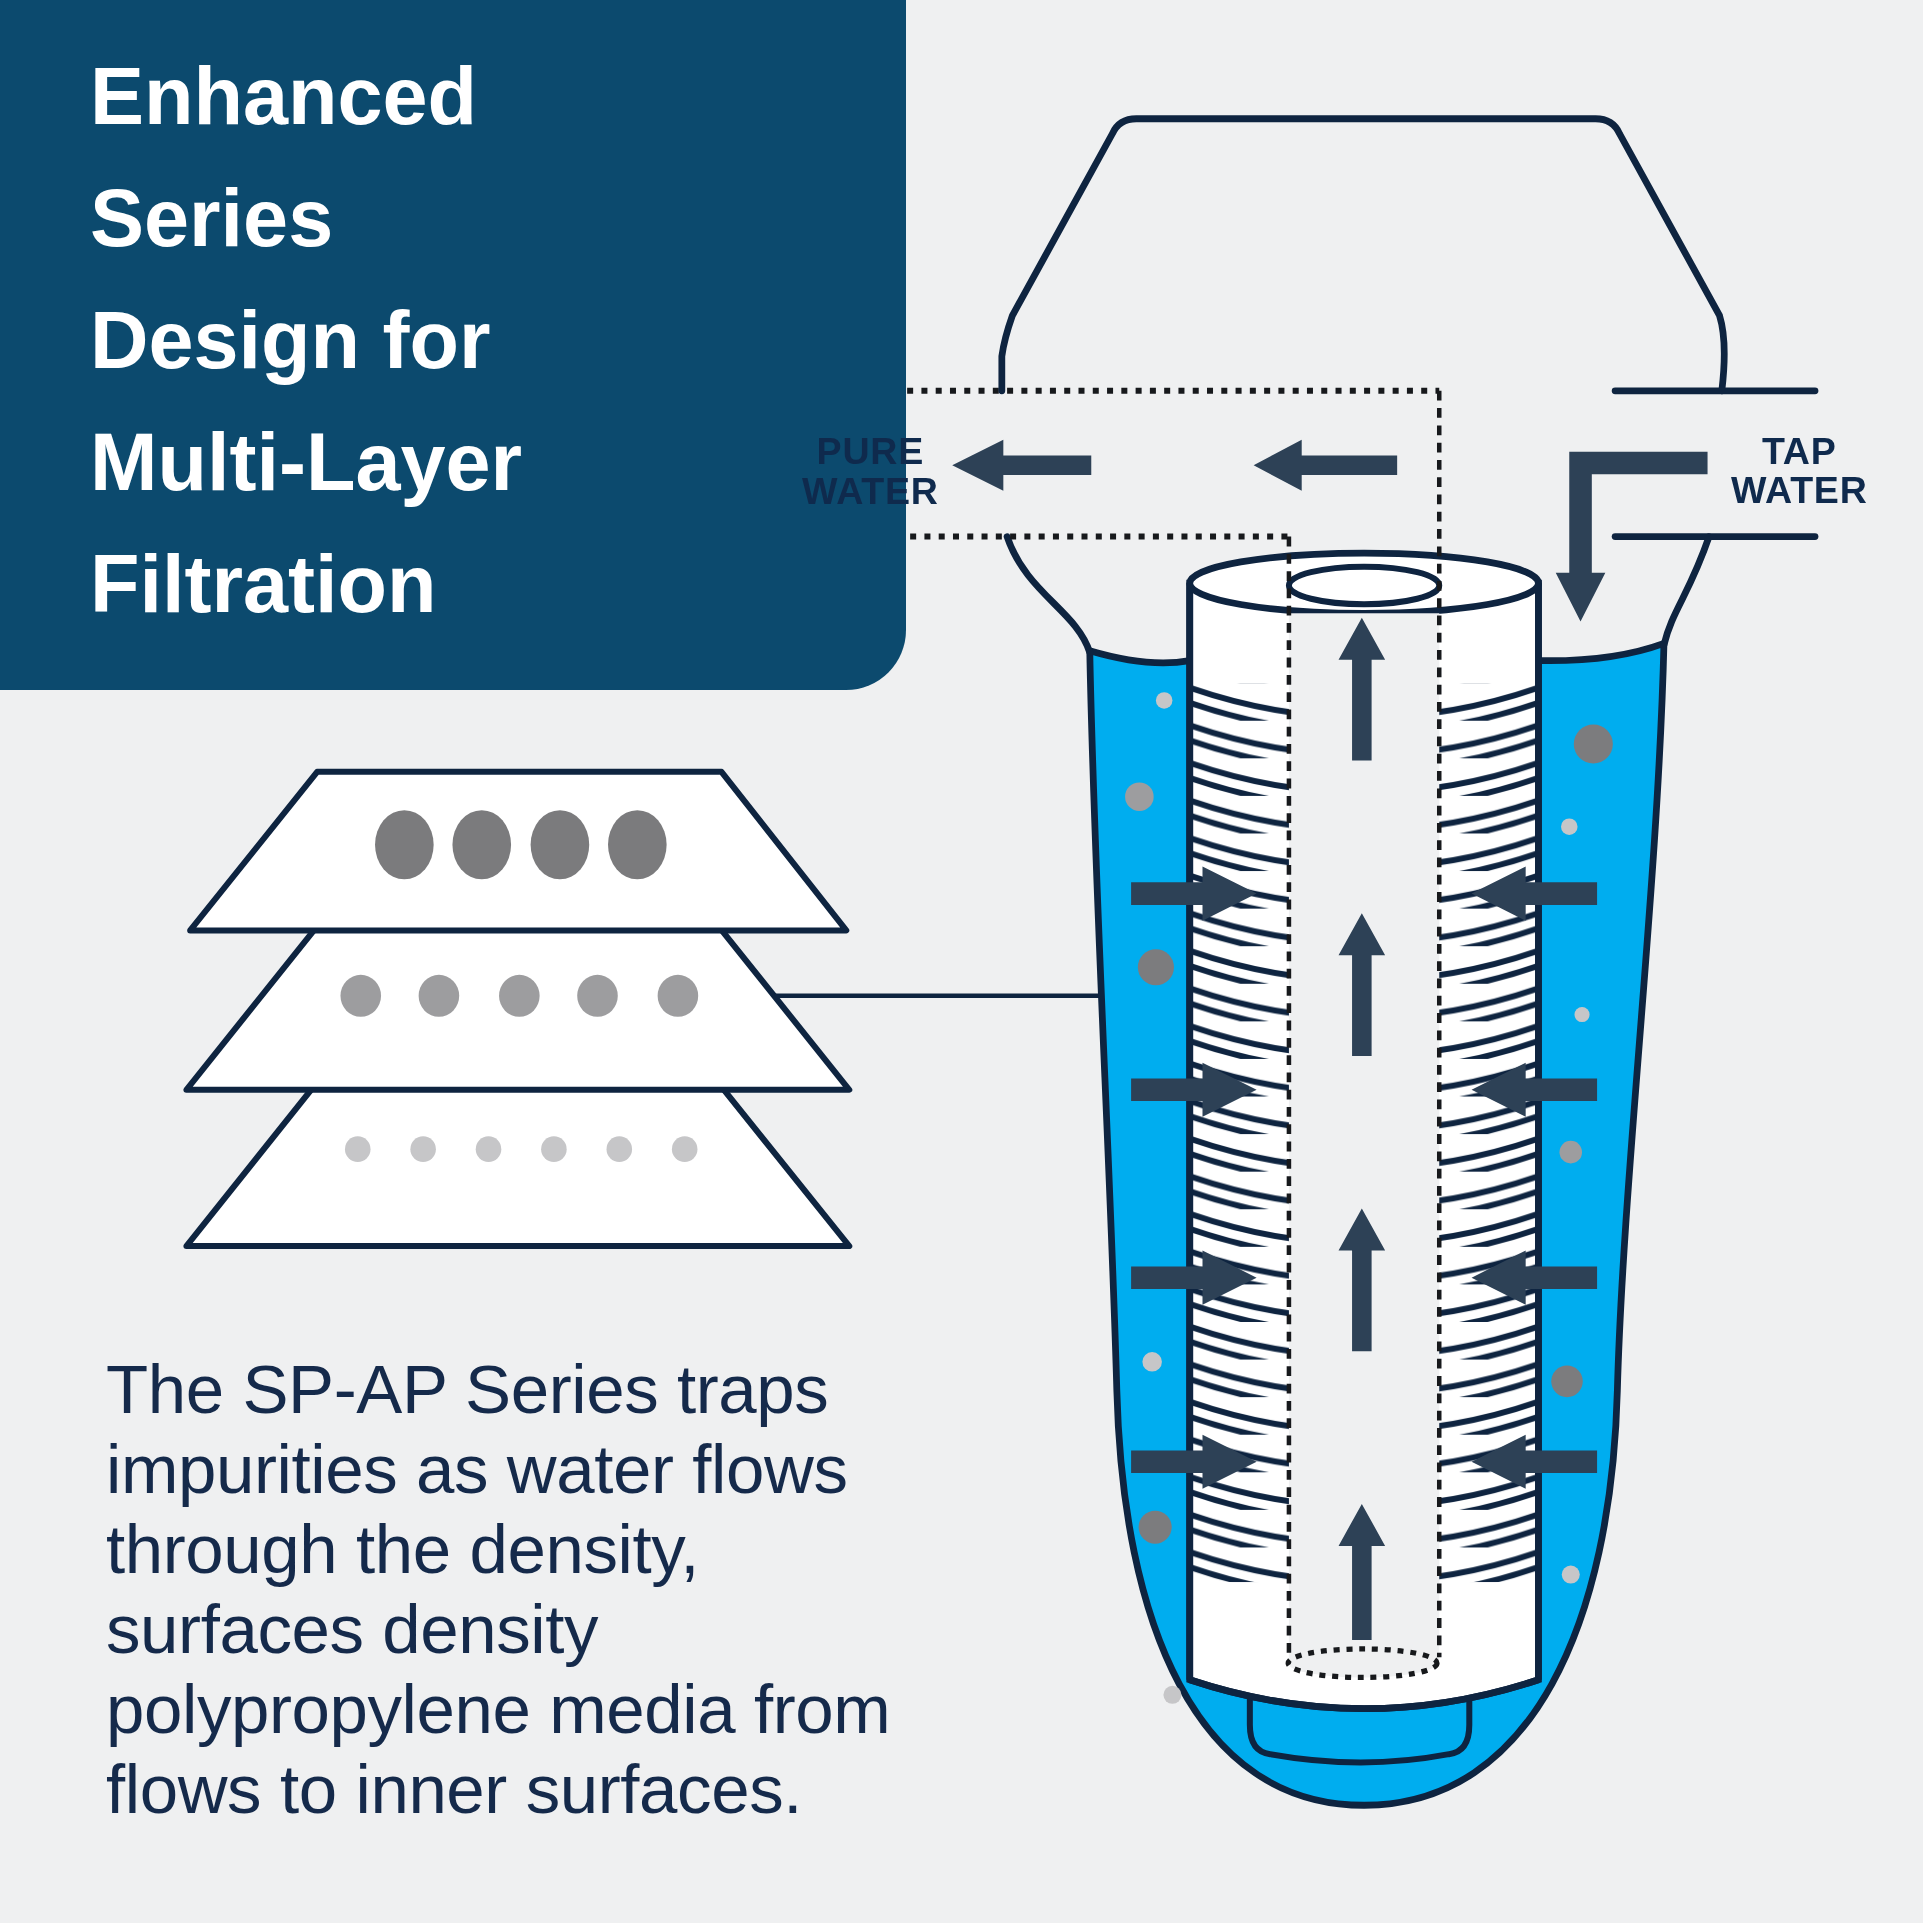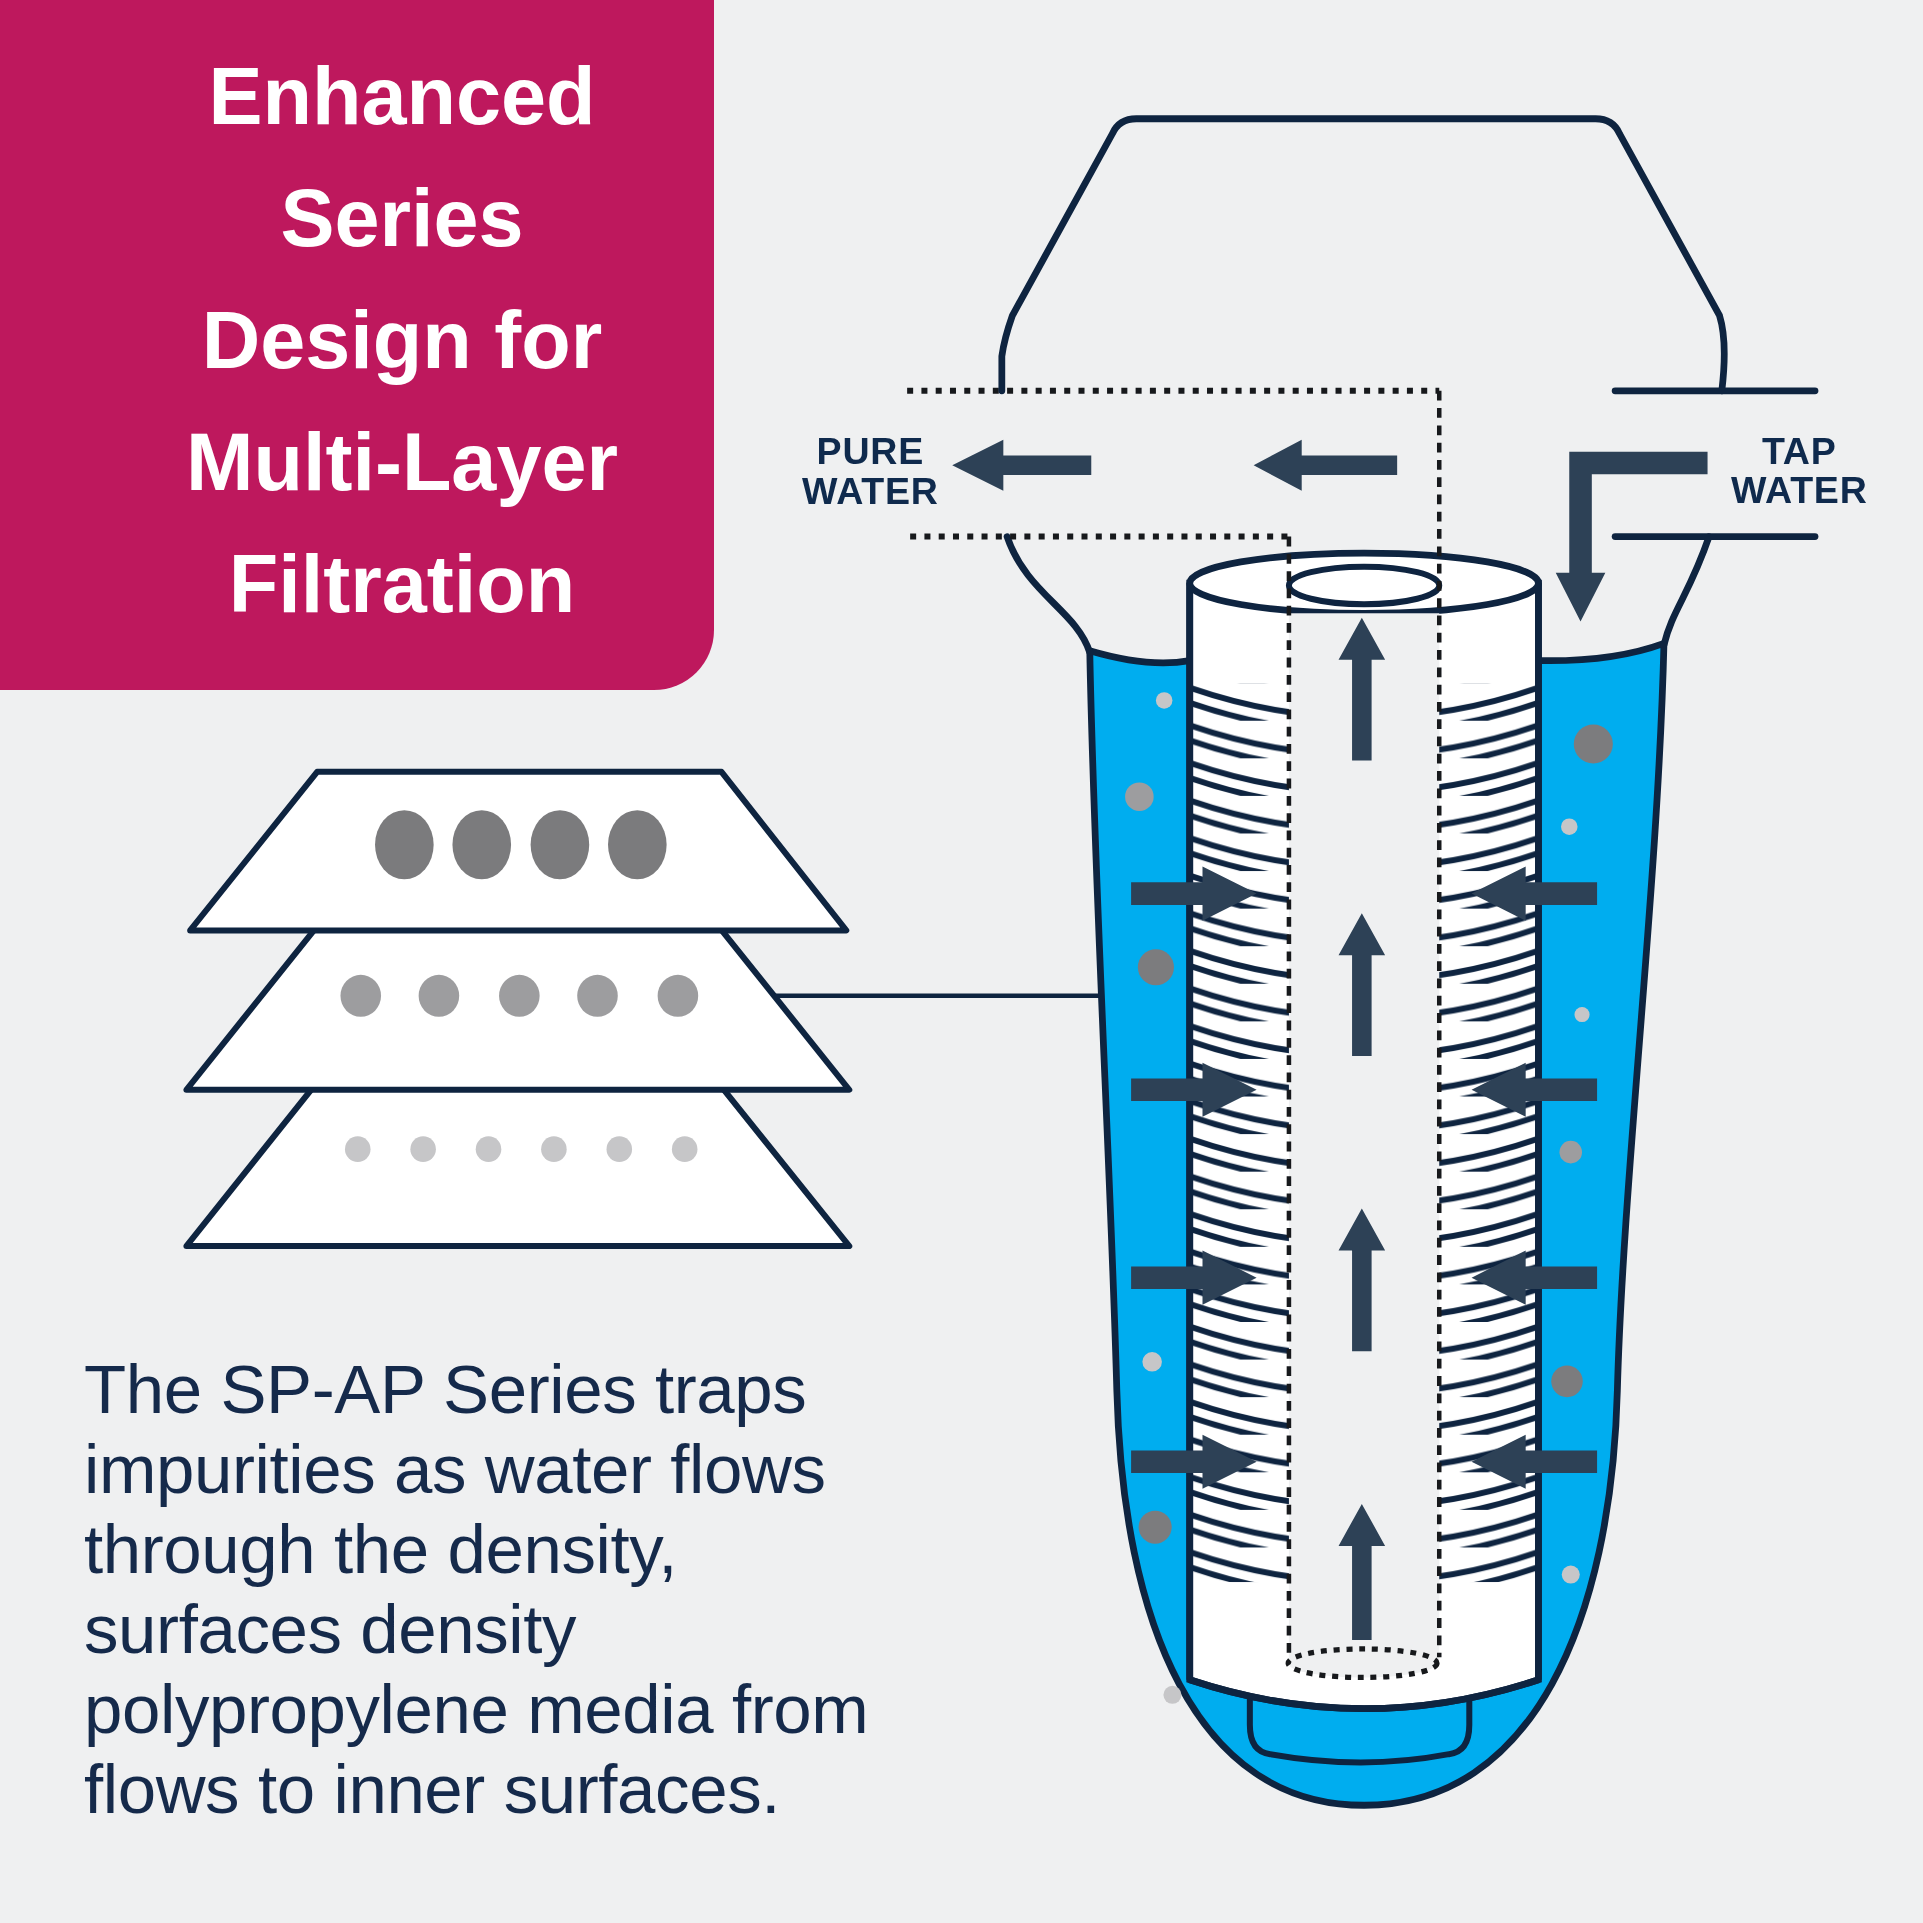--- a/index.html
+++ b/index.html
@@ -1,25 +1,25 @@
 <!DOCTYPE html>
 <html style="font-size:12px"><head>
 <meta charset="utf-8">
 <style>
   html,body{margin:0;padding:0;background:#EFF0F1;}
   .canvas{position:relative;width:1924px;height:1924px;background:#EFF0F1;overflow:hidden;
           font-family:"Liberation Sans",sans-serif;}
-  .title-card{position:absolute;left:0;top:0;width:714px;height:690px;background:#be185d;
-              border-radius:0 0 60px 0;box-sizing:border-box;padding:35px 0 0 90px;text-align:center;}
+  .title-card{position:absolute;left:0;top:0;width:906px;height:690px;background:#0c4a6e;
+              border-radius:0 0 60px 0;box-sizing:border-box;padding:35px 0 0 90px;}
   .title-card h1{margin:0;font-size:81px;line-height:122px;font-weight:700;color:#FFFFFF;
                  letter-spacing:0px;}
   .title-card h1 span{display:block;}
   .description{position:absolute;left:84px;top:1350px;width:977px;color:#152A4B;
                font-size:69px;line-height:80px;font-weight:400;letter-spacing:-0.4px;}
-  .description span{display:block;}
+  .description span{display:block;margin-left:22px;}
   svg.diagram{position:absolute;left:0;top:0;width:1924px;height:1924px;}
   .svg-label{font-family:"Liberation Sans",sans-serif;font-weight:700;font-size:50px;
              letter-spacing:1px;}
 </style>
 </head>
 <body>
 
 <div class="canvas">
 
   <section class="title-card">

